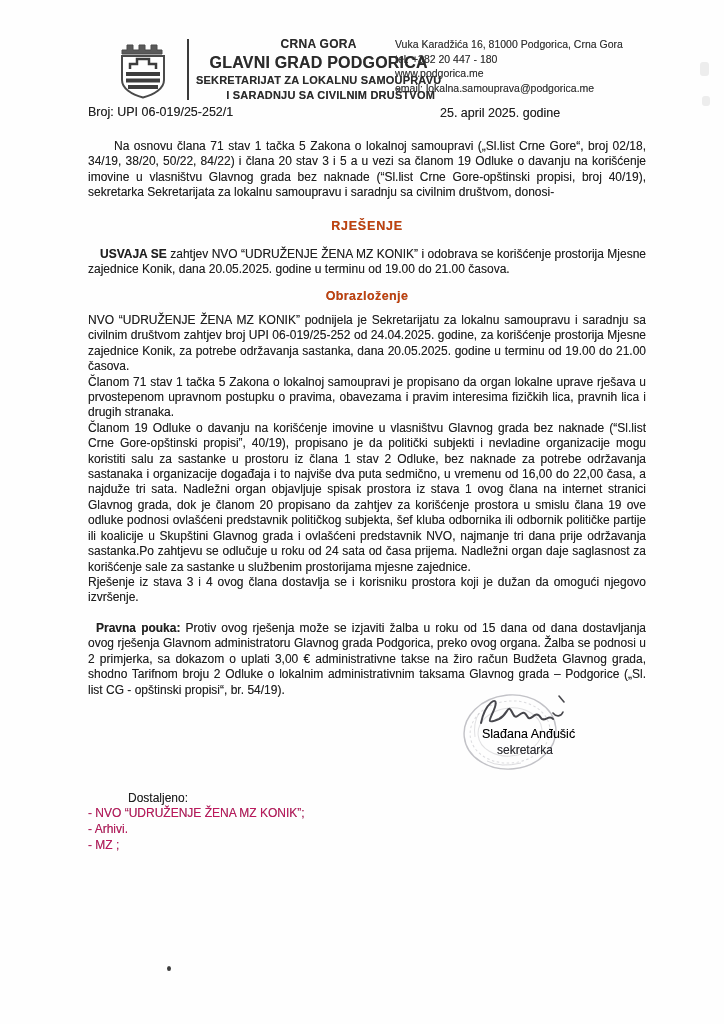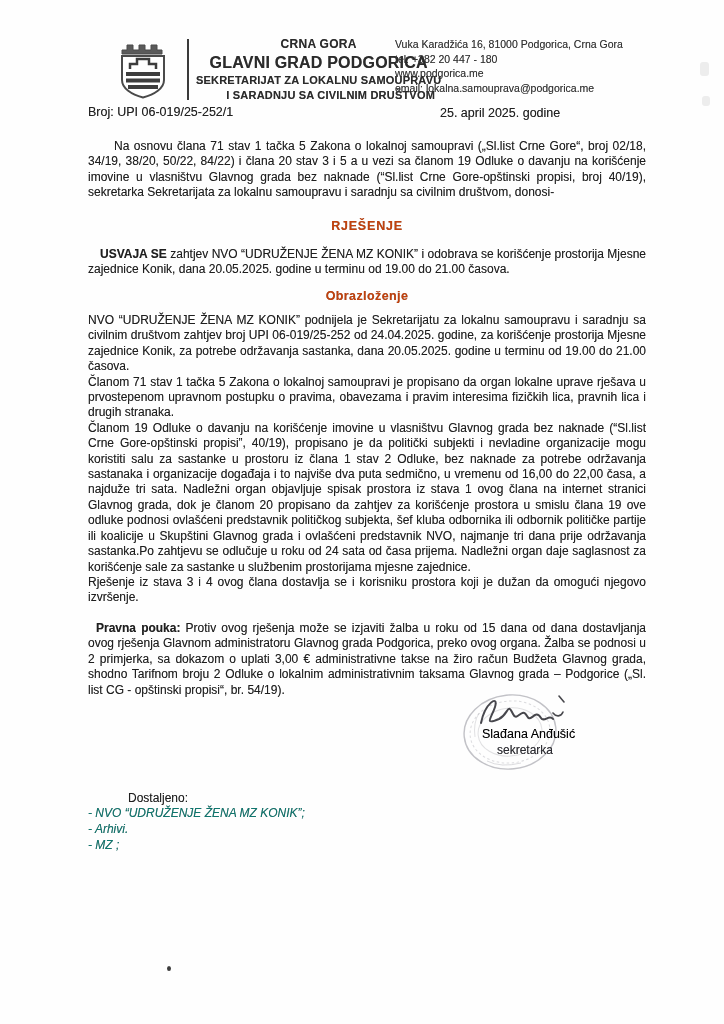--- a/index.html
+++ b/index.html
@@ -31,21 +31,21 @@
   .indent-lg{text-indent:26px;}
   .indent-sm{text-indent:12px;}
   .indent-xs{text-indent:8px;}
   .lead-bold{font-weight:700;}
   .flow p{margin:0;}
   
   .sig-name{font-size:12.5px;color:#000000;white-space:nowrap;}
   .sig-title{font-size:12px;color:#2d2d33;white-space:nowrap;}
   
   .delivery-label{font-size:12px;color:#1f1f1f;}
-  .delivery-list div{font-size:12px;line-height:15.8px;color:#0f766e;white-space:nowrap;font-style:italic;}
+  .delivery-list div{font-size:12px;line-height:15.8px;color:#be185d;white-space:nowrap;}
   
   .speck{background:#3c3c3c;border-radius:50%;}
   .smudge{background:#ededed;border-radius:3px;}
 </style>
 </head>
 <body>
 
 <div class="page">
 
   <div class="abs" style="left:108px;top:36px;width:70px;height:66px;">

